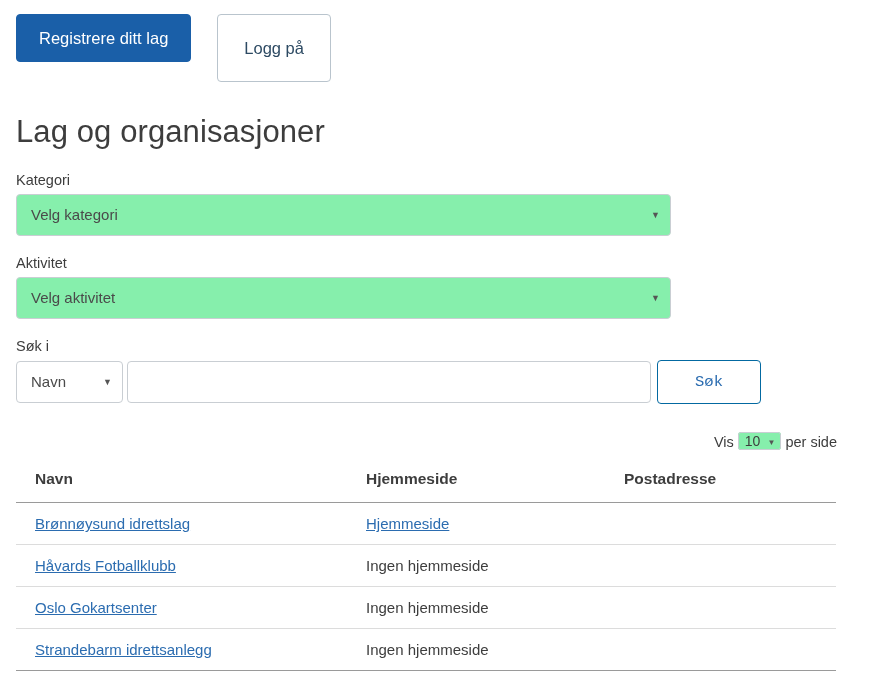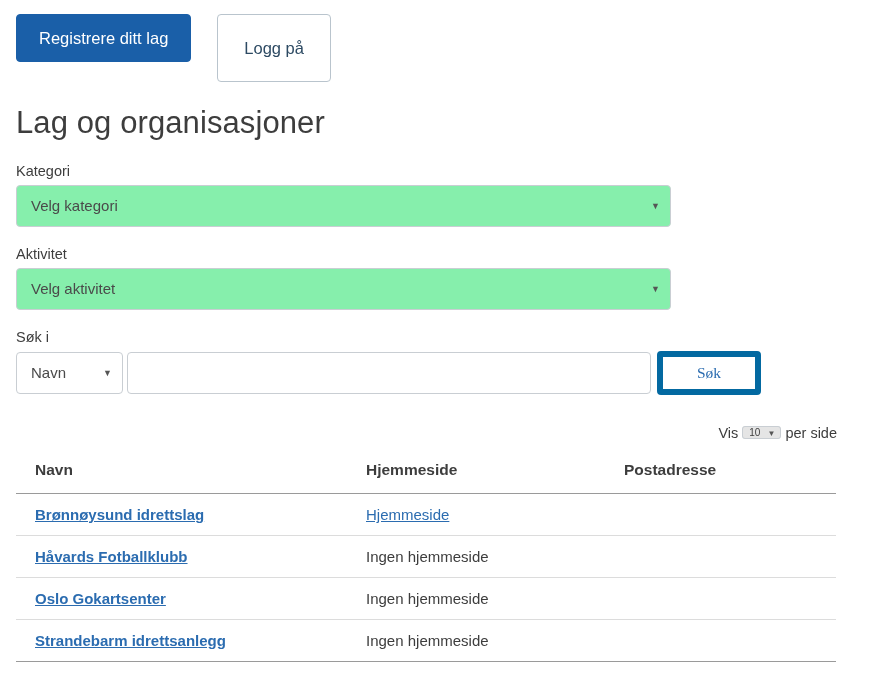--- a/index.html
+++ b/index.html
@@ -48,21 +48,21 @@
     padding: 24px 26px;
     cursor: pointer;
     line-height: 1.1;
   }
 
   
   h1.page-title {
     font-size: 31px;
     font-weight: 400;
     color: #3d3d3d;
-    margin: 23px 0 22px 0;
+    margin: 32px 0 22px 0;
     letter-spacing: 0.1px;
   }
 
   
   .field-label {
     font-size: 14.5px;
     color: #3d3d3d;
     margin-bottom: 6px;
     display: block;
   }
@@ -125,47 +125,47 @@
     font-size: 15px;
     font-family: "Liberation Sans", sans-serif;
     padding: 0 10px;
     color: #333;
     background: #fff;
     margin-right: 6px;
   }
   .btn-search {
     width: 104px;
     height: 44px;
-    border: 6px solid #0369a1;
+    border: 1px solid #0369a1;
     border-radius: 4px;
     background: #ffffff;
     color: #2b6cb0;
     font-size: 15.5px;
-    font-family: Liberation Serif, serif;
+    font-family: Liberation Mono, monospace;
     cursor: pointer;
   }
 
   
   .perpage-row {
     display: flex;
     align-items: center;
     justify-content: flex-end;
     gap: 4px;
     font-size: 14.5px;
     color: #3d3d3d;
     margin-top: 26px;
     padding-right: 29px;
   }
   .perpage-select-wrap { position: relative; }
   .perpage-select {
     height: 25px;
     border: 1px solid #c9ced3;
     border-radius: 3px;
-    background: #e5e5e5;
-    font-size: 10px;
+    background: #86efac;
+    font-size: 14px;
     color: #3d3d3d;
     padding: 0 20px 0 6px;
     line-height: 23px;
     cursor: pointer;
     min-width: 55px;
   }
   .perpage-select-wrap .caret { right: 6px; font-size: 8px; }
 
   
   table.data-table {
@@ -185,21 +185,21 @@
   table.data-table th.col-name { width: 350px; padding-left: 19px; }
   table.data-table th.col-home { width: 258px; }
   table.data-table th.col-addr { width: 212px; }
   table.data-table td {
     padding: 12px 0;
     border-bottom: 1px solid #dcdcdc;
     color: #3d3d3d;
     font-size: 15px;
     vertical-align: middle;
   }
-  table.data-table td.col-name { padding-left: 19px; font-weight: bold; }
+  table.data-table td.col-name { padding-left: 19px; }
   table.data-table tbody tr:last-child td { border-bottom: 1px solid #9a9a9a; }
   a.tbl-link {
     color: #2b6cb0;
     text-decoration: underline;
     cursor: pointer;
   }
   .plain-cell { color: #3d3d3d; }
 
   
   .footer-row {

